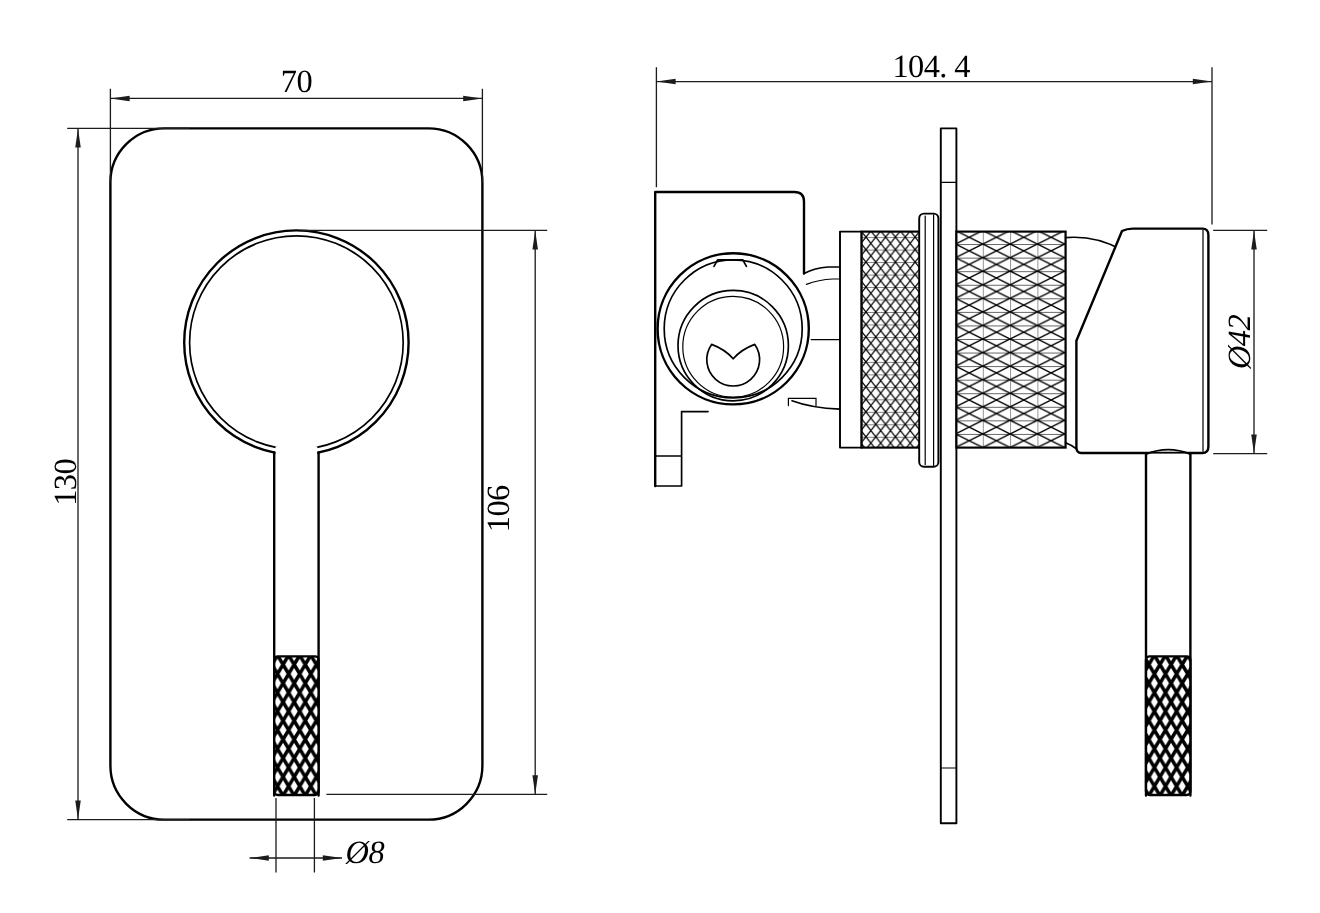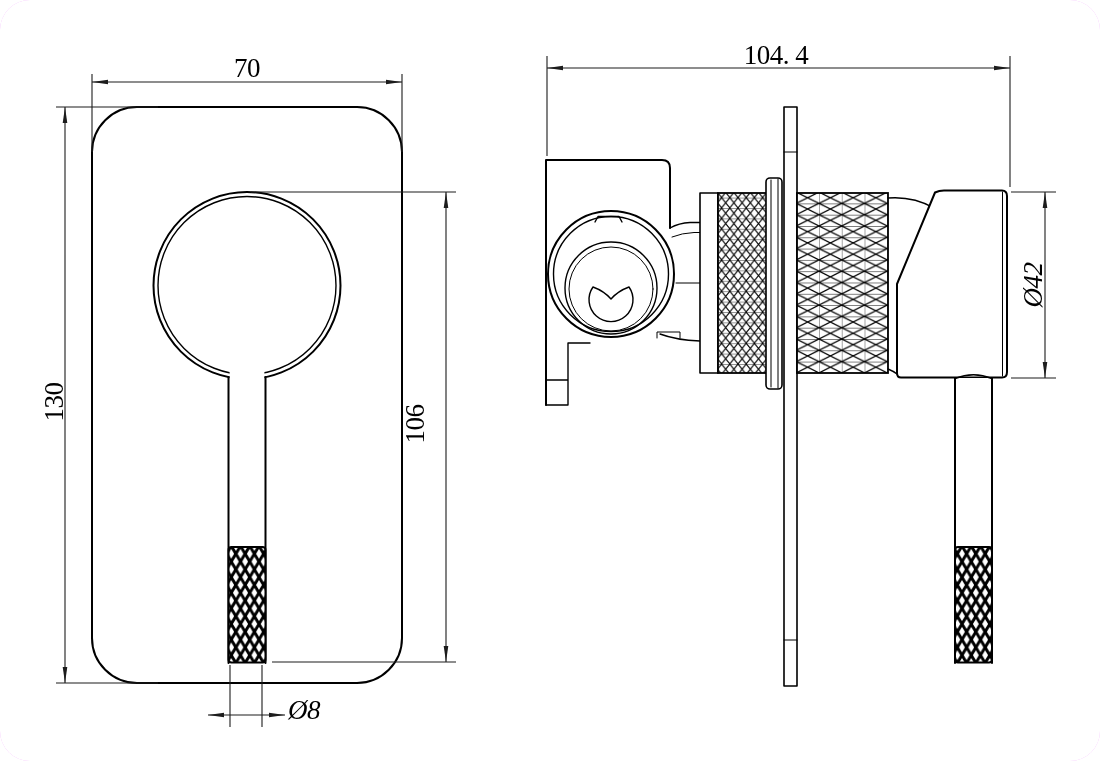--- a/index.html
+++ b/index.html
@@ -7,21 +7,20 @@
     padding: 0;
     background: #ffffff;
     font-family: "Liberation Serif", serif;
   }
   .canvas {
     position: relative;
     width: 1100px;
     height: 761px;
     background: #f0abfc;
     overflow: hidden;
-    border-radius: 30px;
   }
   svg { display: block; }
   .outline  { fill: none; stroke: #000; stroke-width: 2;   stroke-linecap: round; stroke-linejoin: round; }
   .outline2 { fill: none; stroke: #000; stroke-width: 1.4; stroke-linecap: round; stroke-linejoin: round; }
   .thin     { fill: none; stroke: #000; stroke-width: 1;   stroke-linecap: round; }
   .whitefill{ fill: #fff; stroke: #000; stroke-width: 2;   stroke-linejoin: round; }
   .whitefill2{fill: #fff; stroke: #000; stroke-width: 1.6; stroke-linejoin: round; }
   .dimline  { fill: none; stroke: #1c1c1c; stroke-width: 1.1; }
   .dimarrow { fill: #1c1c1c; stroke: none; }
   .dimtext  {

